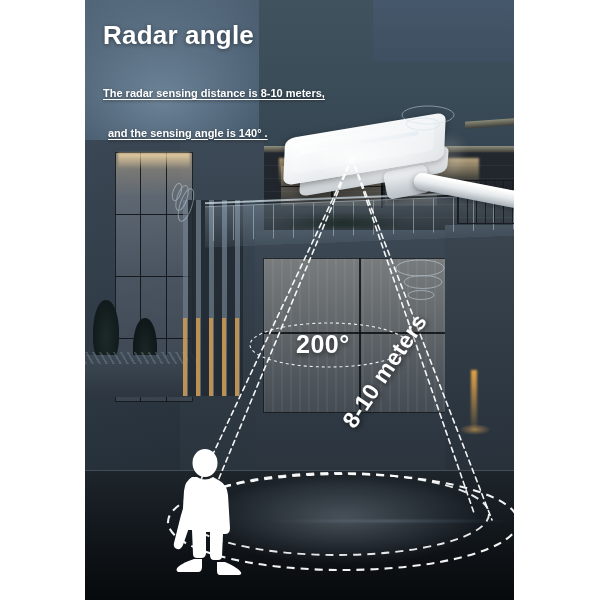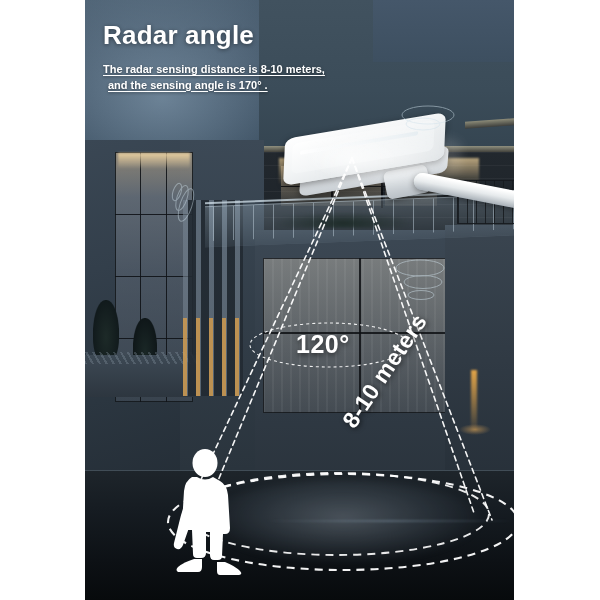--- a/index.html
+++ b/index.html
@@ -202,21 +202,21 @@
   #title{
     position:absolute;left:18px;top:20px;
     font-size:26px;font-weight:700;color:#ffffff;letter-spacing:.2px;
     text-shadow:0 1px 4px rgba(0,0,0,.45);
   }
   #desc{
     position:absolute;left:18px;top:62px;width:340px;
     font-size:11px;font-weight:700;line-height:15.5px;color:#ffffff;
     text-shadow:0 1px 3px rgba(0,0,0,.5);
   }
-  #desc .ln{display:block;white-space:nowrap;}
+  #desc .ln{display:block;white-space:nowrap;margin-top:24px;}
   #desc .ln.u{text-decoration:underline;text-underline-offset:2px;}
   #desc .ln.i{padding-left:5px;}
 
   
   .lamp{position:absolute;}
   .lamp-top{
     left:198px;top:126px;width:163px;height:46px;
     background:linear-gradient(168deg,#ffffff 0%,#f4f6f7 40%,#d9dee1 100%);
     border-radius:10px/7px;
     transform:rotate(-9.5deg) skewX(-12deg);
@@ -395,24 +395,24 @@
     </svg>
 
     <div style="position:absolute;left:252px;top:418px;width:210px;
                 transform-origin:0 0;transform:rotate(-56deg);">
       <span style="font-size:23px;font-weight:700;color:#fff;letter-spacing:.3px;
                    text-shadow:0 2px 5px rgba(0,0,0,.6);white-space:nowrap;">8-10 meters</span>
     </div>
 
     <div style="position:absolute;left:211px;top:330px;
                 font-size:25px;font-weight:700;color:#fff;letter-spacing:.5px;
-                text-shadow:0 2px 5px rgba(0,0,0,.55);white-space:nowrap;">120°</div>
+                text-shadow:0 2px 5px rgba(0,0,0,.55);white-space:nowrap;">200°</div>
 
     <div id="title">Radar angle</div>
 
     <div id="desc">
         <span class="ln u">The radar sensing distance is 8-10 meters,</span>
-        <span class="ln u i">and the sensing angle is 170° .</span>
+        <span class="ln u i">and the sensing angle is 140° .</span>
       </div>
 
   </div>
 
 </div>
 
 </body></html>

